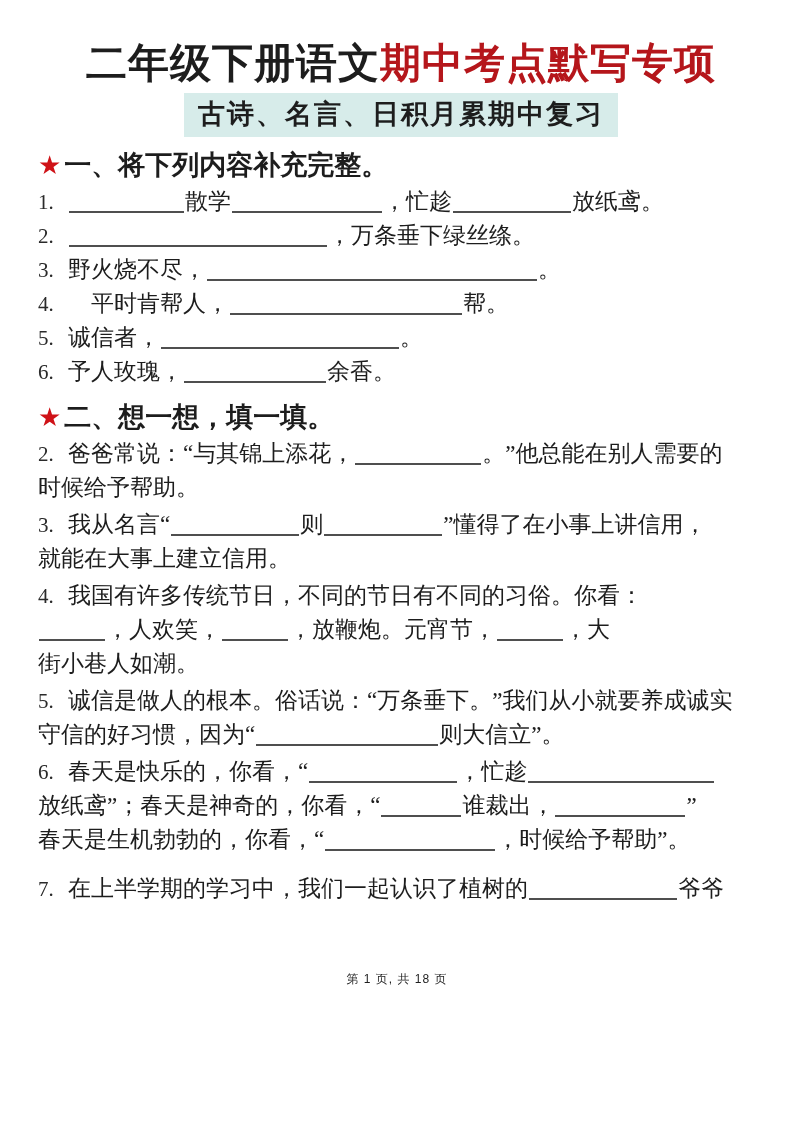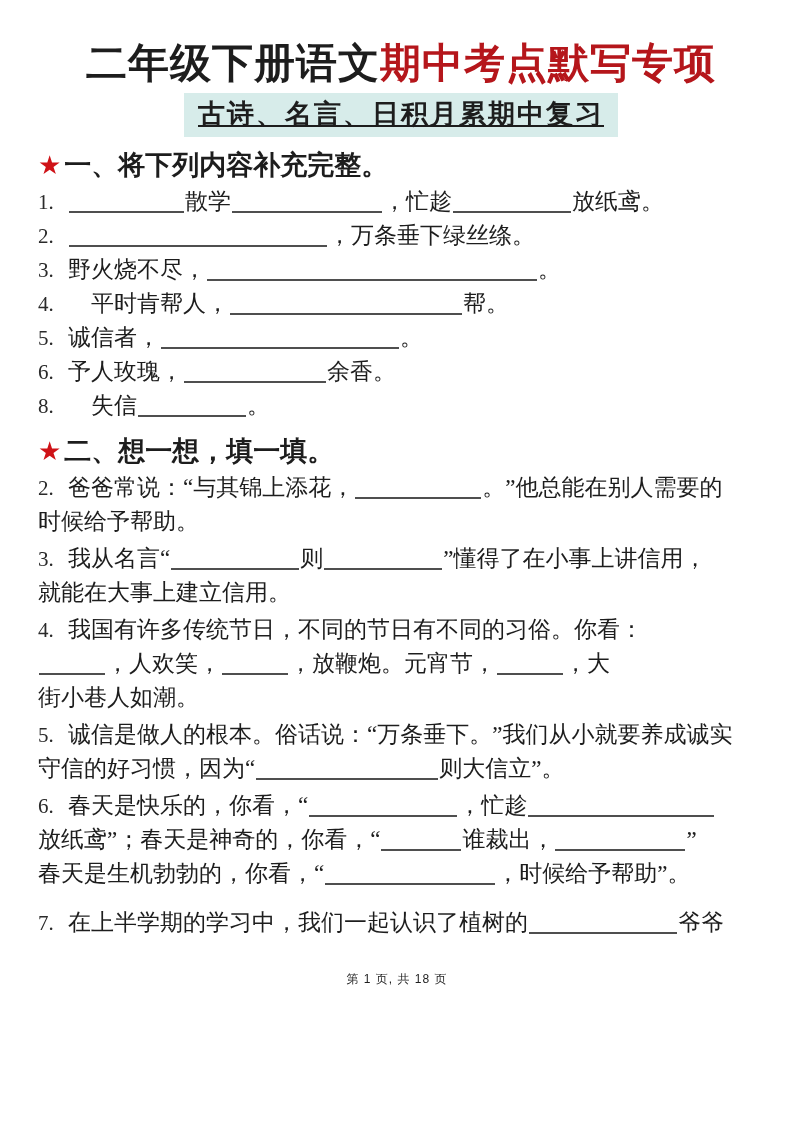--- a/index.html
+++ b/index.html
@@ -25,21 +25,20 @@
   .title .red{color:var(--title_red,#b5161b);}
   .subtitle-row{text-align:center;margin-top:6px;}
   .subtitle{
     display:inline-block;
     background:var(--subtitle_bg,#d7ecea);
     font-size:27px;
     font-weight:bold;
     padding:3px 14px 5px 14px;
     letter-spacing:2px;
     white-space:nowrap;
-    text-decoration:underline;
   }
   .section{margin-top:10px;}
   .sec-heading{
     font-size:27px;
     font-weight:bold;
     line-height:36px;
     white-space:nowrap;
   }
   .star{
     color:var(--star,#cf1217);
@@ -110,23 +109,20 @@
         </div>
         <div class="item">
           <div class="line"><span class="num">4.</span><span class="txt">　平时肯帮人，</span><span class="blank" style="width: 232px;"></span><span class="txt">帮。</span></div>
         </div>
         <div class="item">
           <div class="line"><span class="num">5.</span><span class="txt">诚信者，</span><span class="blank" style="width: 238px;"></span><span class="txt">。</span></div>
         </div>
         <div class="item">
           <div class="line"><span class="num">6.</span><span class="txt">予人玫瑰，</span><span class="blank" style="width: 142px;"></span><span class="txt">余香。</span></div>
         </div>
-        <div class="item">
-          <div class="line"><span class="num">8.</span><span class="txt">　失信</span><span class="blank" style="width: 108px;"></span><span class="txt">。</span></div>
-        </div>
       </div>
   </div>
 
   <div class="section">
     <div class="sec-heading"><span class="star">★</span><span>二、想一想，填一填。</span></div>
     <div class="items" data-items="1">
         <div class="item">
           <div class="line"><span class="num">2.</span><span class="txt">爸爸常说：“与其锦上添花，</span><span class="blank" style="width: 126px;"></span><span class="txt">。”他总能在别人需要的</span></div>
           <div class="line"><span class="txt">时候给予帮助。</span></div>
         </div>

